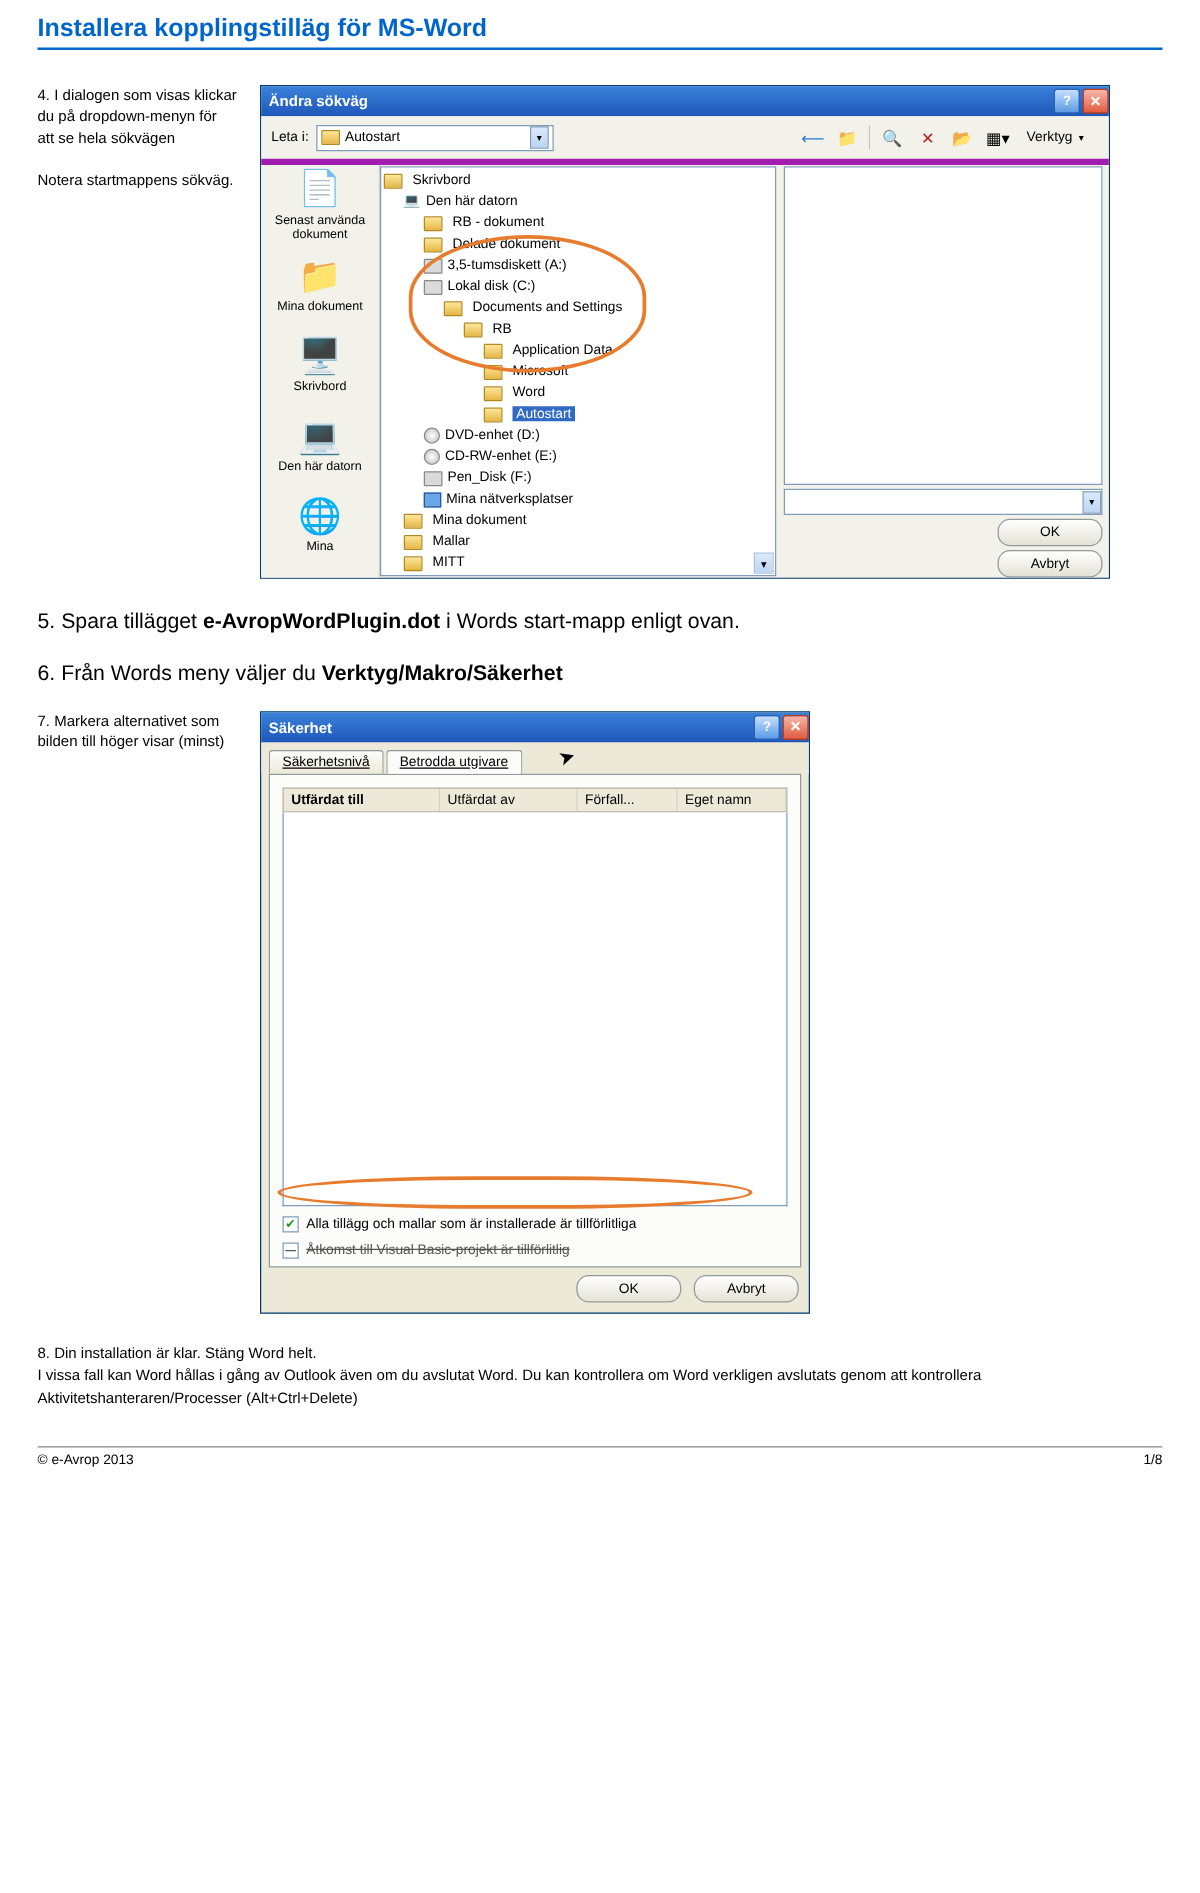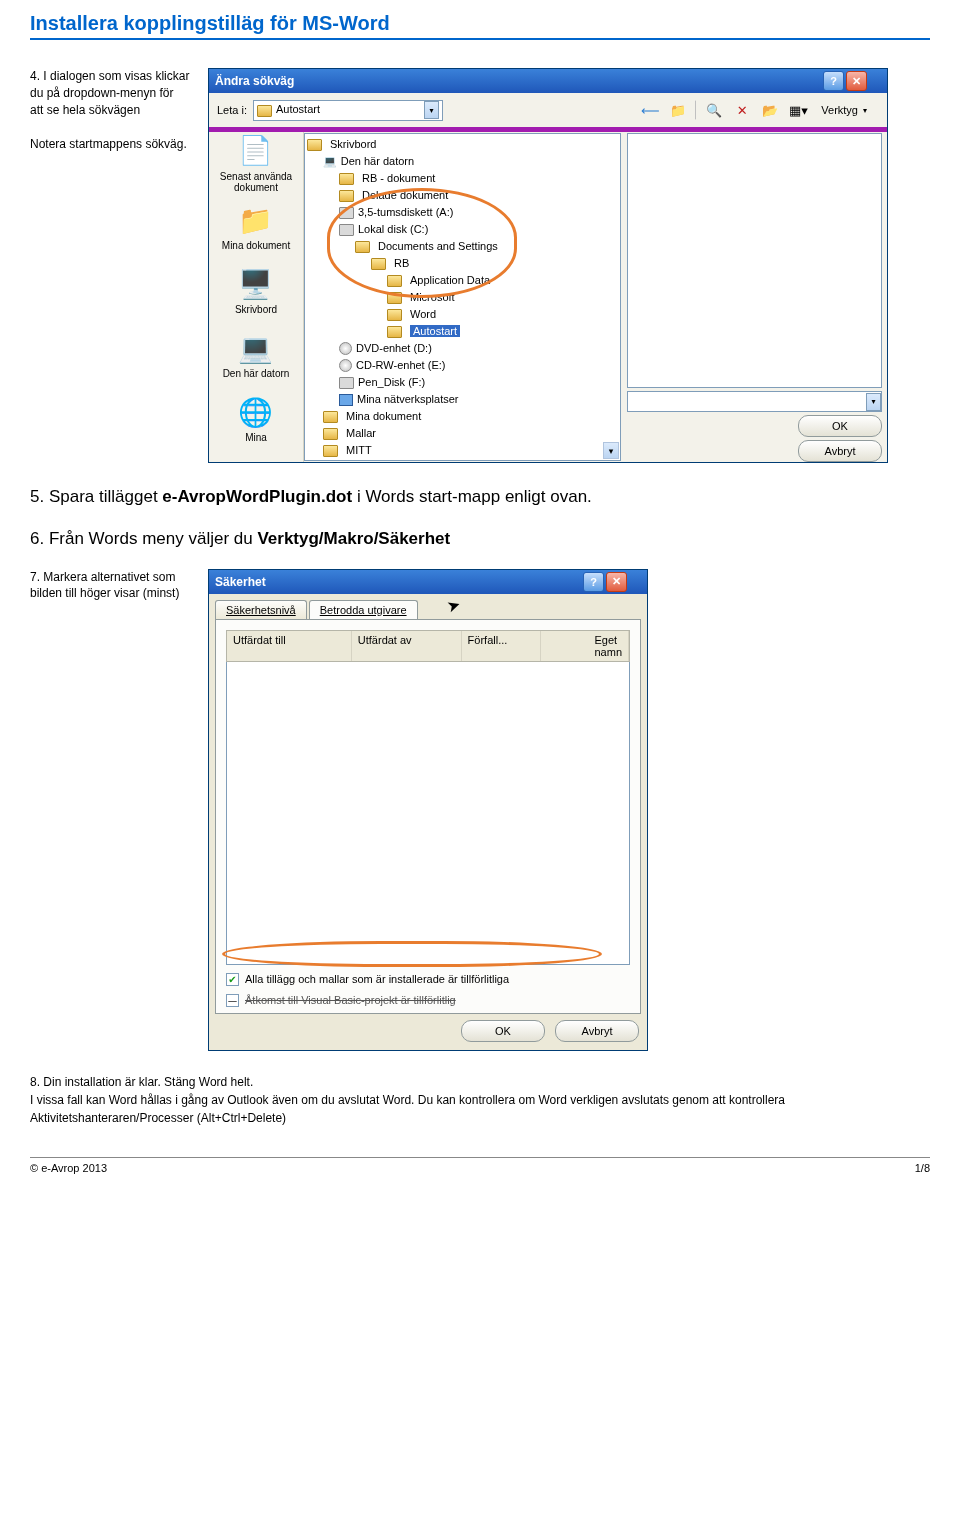--- a/index.html
+++ b/index.html
@@ -35,21 +35,21 @@
     font-size: 11px;
     color: #000;
     position: relative;
   }
   .titlebar {
     background: linear-gradient(#3a81d9,#1f57b9);
     color: #fff;
     height: 24px;
     display: flex;
     align-items: center;
-    padding: 0 20px 0 6px;
+    padding: 0 0 0 6px;
     font-weight: bold;
     font-size: 12px;
   }
   .titlebar .spacer { flex: 1; }
   .tb-btn {
     width: 21px; height: 20px;
     margin-left: 2px;
     background: linear-gradient(#f7b6a9,#e15b3d);
     border: 1px solid #c23a15;
     border-radius: 3px;
@@ -169,21 +169,21 @@
     height: 395px; display:flex; flex-direction:column; position:relative;
   }
   .list-hdr {
     display:flex; border:1px solid #b5b5a8; background:#ece9d8;
     font-size:11px;
   }
   .list-hdr > div {
     border-right:1px solid #d6d3c3;
     padding:3px 6px;
   }
-  .col1{width:125px;} .col2{width:110px;} .col3{width:80px;} .col4{flex:1;border-right:none;margin-left:47px;}
+  .col1{width:125px;font-weight:bold;} .col2{width:110px;} .col3{width:80px;} .col4{flex:1;border-right:none;}
   .list-body { flex:1; background:#fff; border:1px solid #7f9db9; border-top:none; }
   .btnrow { display:flex; justify-content:flex-end; gap:8px; margin-top:10px; }
   .disabled { background:linear-gradient(#f4f3ec,#e6e4d6); color:#a0a0a0; }
   .chk-row { display:flex; align-items:center; gap:6px; margin-top:8px; font-size:11px; }
   .chk {
     width:13px;height:13px;border:1px solid #7f9db9;background:#fff;
     display:flex;align-items:center;justify-content:center;font-size:10px;color:#179b17;
   }
   .chk.empty { color:transparent; }
   .sec-highlight {

